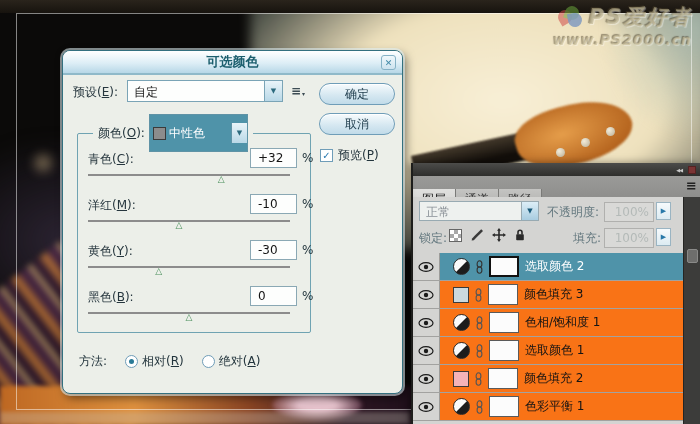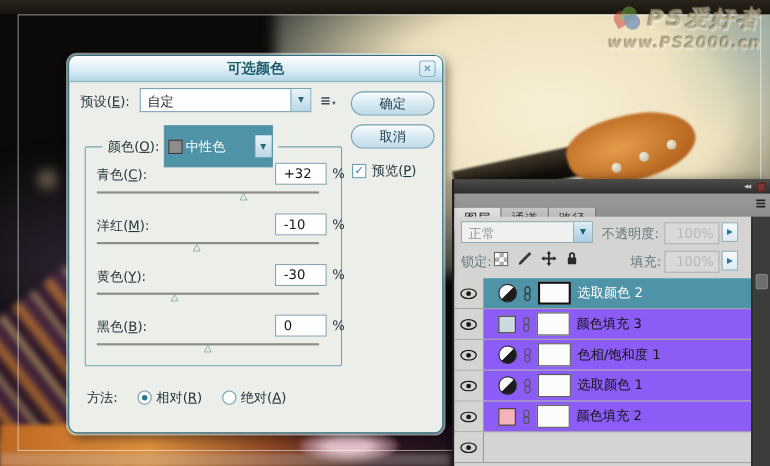--- a/index.html
+++ b/index.html
@@ -155,21 +155,21 @@
   .lockico { cursor:pointer; display:flex; }
   .checker { width:13px; height:13px; border:1px solid #666; background:#fff;
     background-image:linear-gradient(45deg,#a8a8a8 25%,transparent 25%,transparent 75%,#a8a8a8 75%),
       linear-gradient(45deg,#a8a8a8 25%,transparent 25%,transparent 75%,#a8a8a8 75%);
     background-size:8px 8px; background-position:0 0,4px 4px; }
 
   .lrows { position:absolute; left:0; top:56px; width:100%; }
   .lrow { display:flex; height:28px; border-bottom:1px solid #a2a2a0; cursor:pointer; }
   .eyecell { width:27px; background:#d4d4d2; border-right:1px solid #9c9c9a;
     display:flex; align-items:center; justify-content:center; cursor:pointer; }
-  .lcontent { flex:1; display:flex; align-items:center; gap:6px; padding-left:13px; background:#8b5cf6; }
+  .lcontent { flex:1; display:flex; align-items:center; gap:6px; padding-left:13px; background:#f97316; }
   .lrow.sel .lcontent { background:#4f93a9; }
   .adjthumb { width:17px; height:17px; border-radius:50%; border:1px solid #2a2a2a;
     background:linear-gradient(135deg,#fafafa 49%,#1c1c1c 51%); flex:none; cursor:pointer; }
   .swatchthumb { width:16px; height:16px; border:1px solid #3a3a3a; flex:none; cursor:pointer; }
   .maskthumb { width:30px; height:21px; background:#fcfcfc; border:1px solid #5a5a5a; flex:none; cursor:pointer; }
   .lrow.sel .maskthumb { border:2px solid #111; }
   .lname { font-size:12px; color:#141414; white-space:nowrap; }
   .lrow.sel .lname { color:#ffffff; }
 </style>
 </head>
@@ -441,20 +441,29 @@
         </div>
       </div>
 
       <div class="lrow">
         <div class="eyecell">
           <svg width="16" height="10" viewBox="0 0 16 10">
               <ellipse cx="8" cy="5" rx="7" ry="4.4" fill="none" stroke="#1a1a1a" stroke-width="1.2"></ellipse>
               <circle cx="8" cy="5" r="2.2" fill="#1a1a1a"></circle>
             </svg>
         </div>
+        <div class="lcontent">
+          <span class="adjthumb"></span>
+          <svg width="7" height="14" viewBox="0 0 7 14">
+              <ellipse cx="3.5" cy="4" rx="2.4" ry="3.2" fill="none" stroke="#555" stroke-width="1.1"></ellipse>
+              <ellipse cx="3.5" cy="10" rx="2.4" ry="3.2" fill="none" stroke="#555" stroke-width="1.1"></ellipse>
+            </svg>
+          <span class="maskthumb"></span>
+          <span class="lname">色彩平衡 1</span>
+        </div>
       </div>
 
     </div>
   </div>
 
   <div class="pscroll">
     <div class="pthumb"></div>
   </div>
 </div>
 

